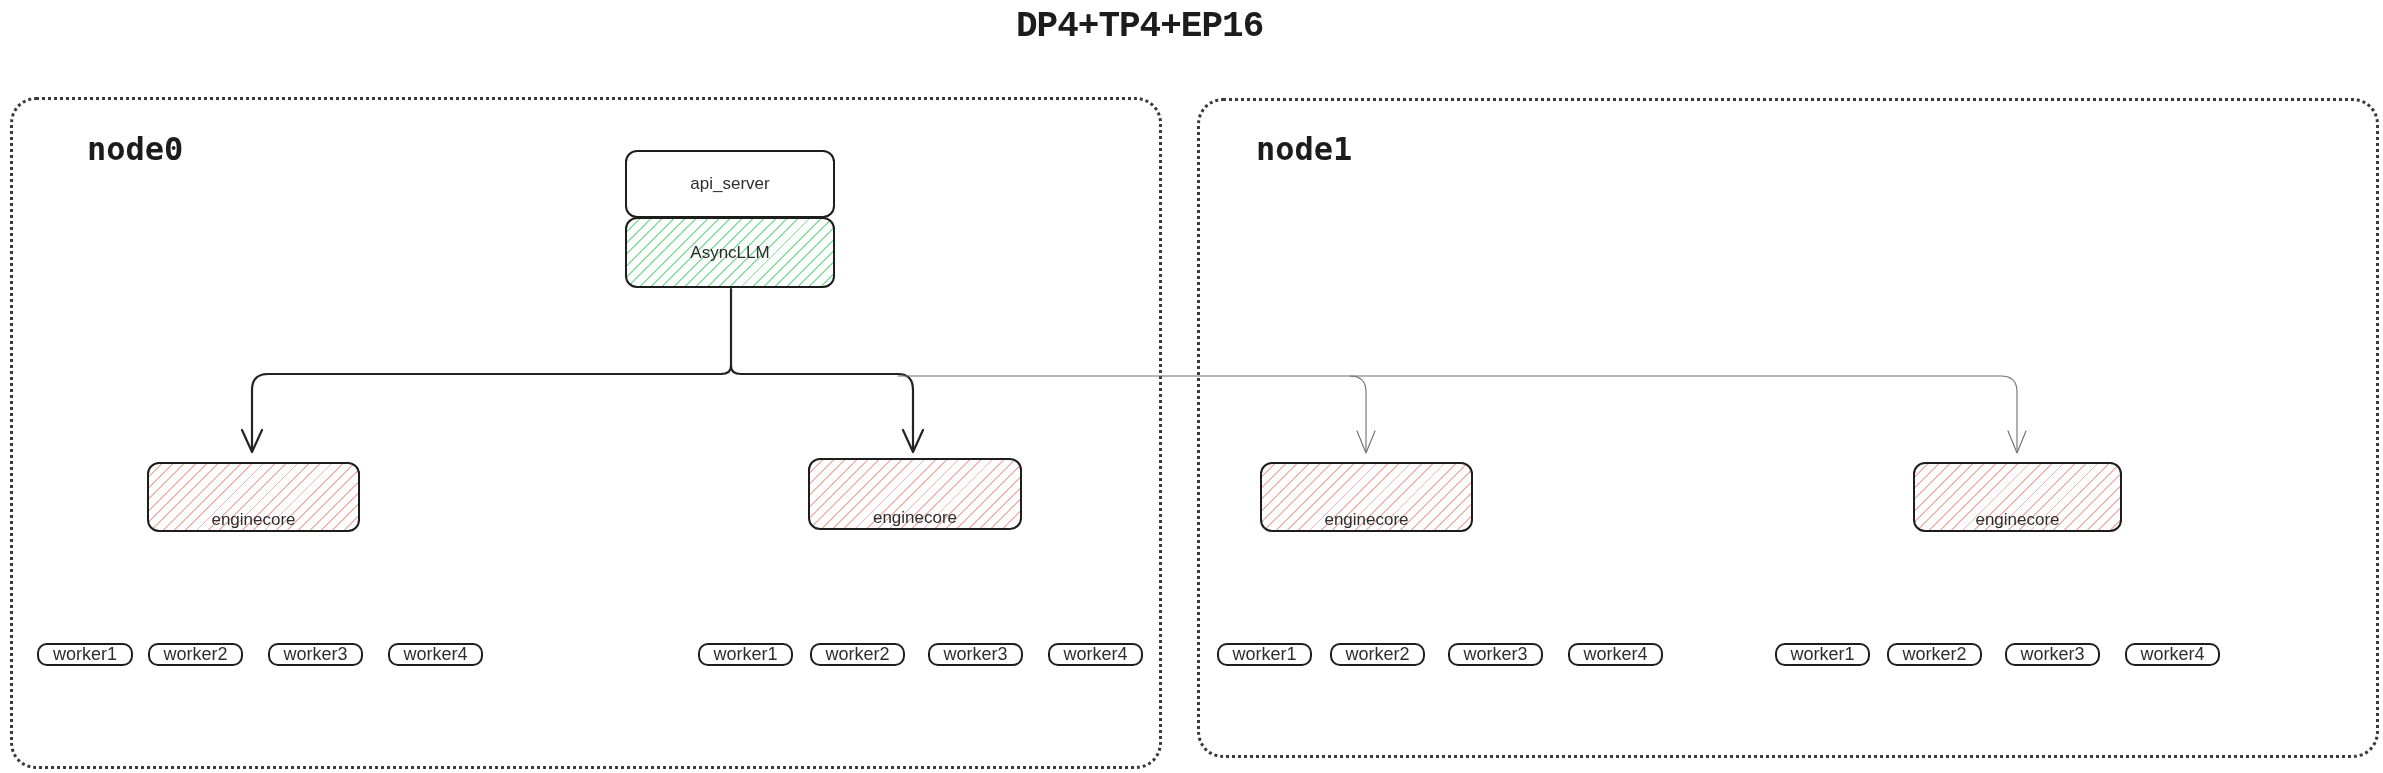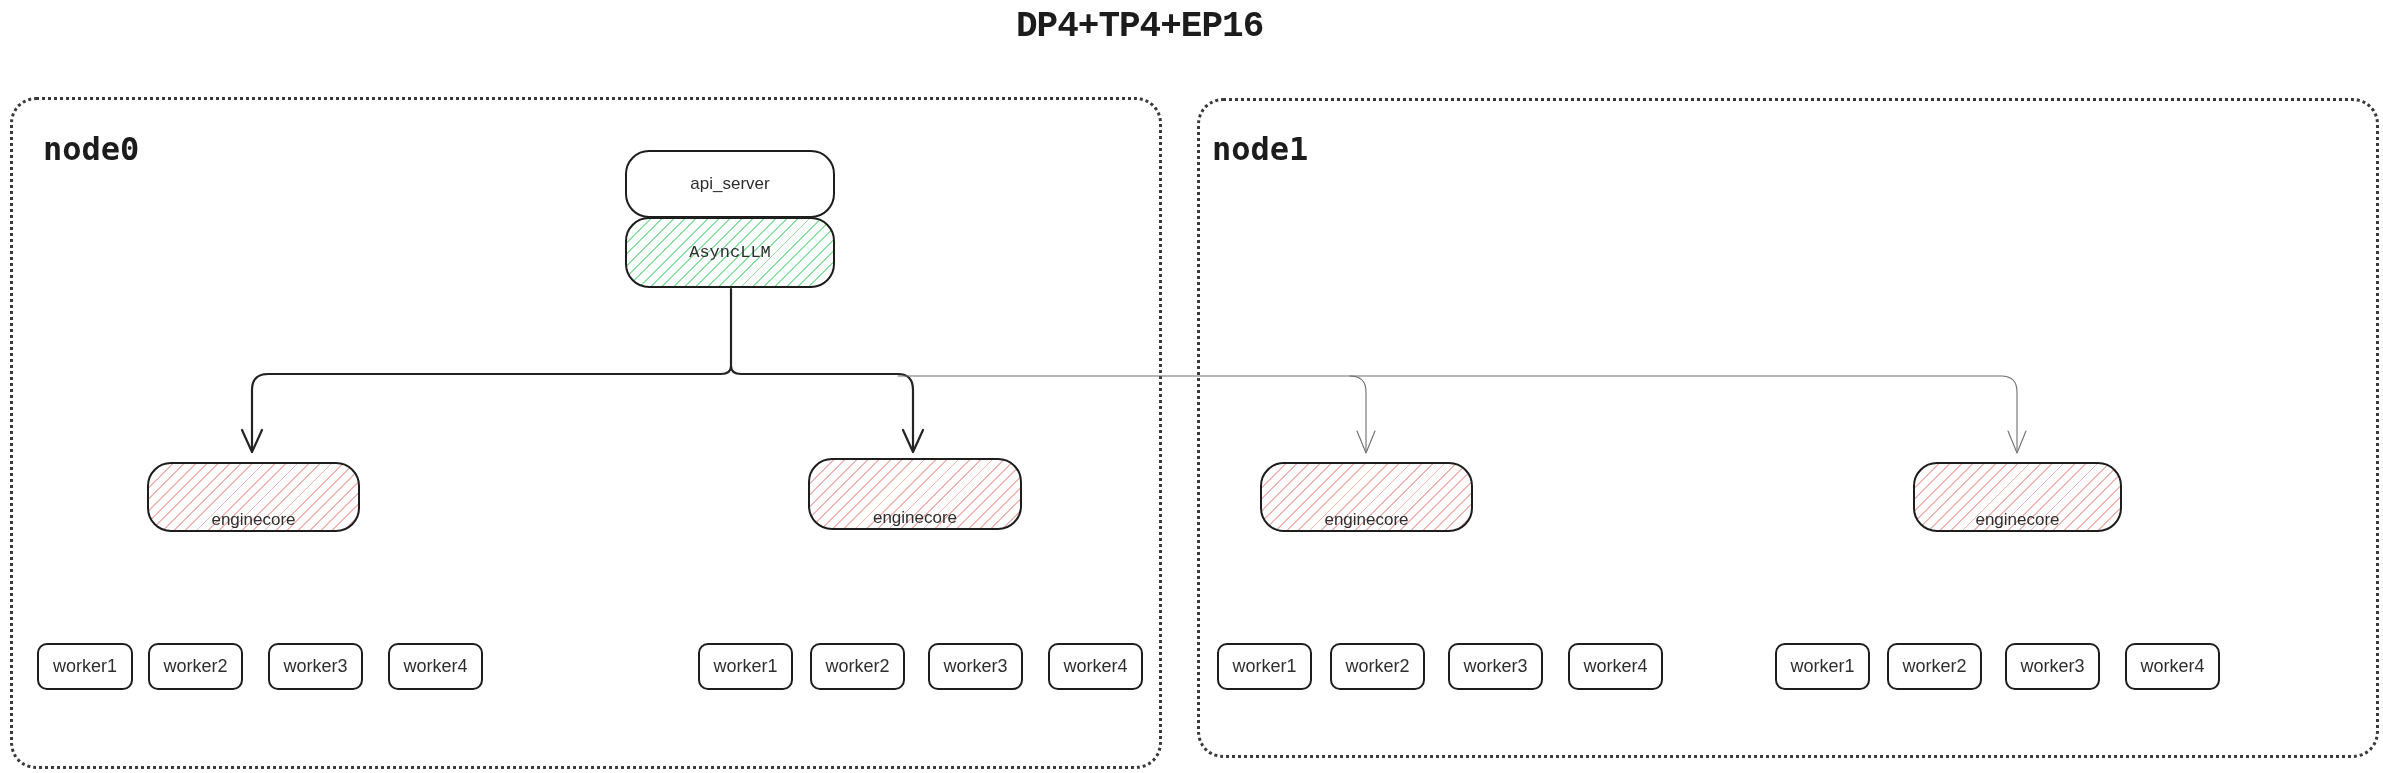--- a/index.html
+++ b/index.html
@@ -12,43 +12,42 @@
     font-family:Liberation Mono, monospace; font-weight:bold;
     font-size:36px; letter-spacing:-1px; color:#1c1c1c; white-space:nowrap;
   }
   .node {
     position:absolute; border:3px dotted #3a3a3a; border-radius:26px;
     background:transparent;
   }
   .node-label {
     position:absolute;
     font-family:"DejaVu Sans Mono", monospace; font-weight:bold;
-    font-size:32px; color:#1c1c1c; white-space:nowrap;
+    font-size:32px; color:#1c1c1c; white-space:nowrap;margin-left:44px;
   }
   .box {
     position:absolute; display:flex; align-items:center; justify-content:center;
     background:#ffffff; border:2.5px solid var(--box-border, #1d1d1d);
-    border-radius:24px; font-size:17px; color:#2e2e2e; box-sizing:border-box;
+    border-radius:12px; font-size:17px; color:#2e2e2e; box-sizing:border-box;
     z-index:3; white-space:nowrap;
   }
   .hatch-green {
     background-image: repeating-linear-gradient(135deg,
       var(--hatch-green, #8ae0a0) 0px, var(--hatch-green, #8ae0a0) 1.4px,
       transparent 1.4px, transparent 8px);
-    font-family: Liberation Mono, monospace;
   }
   .hatch-red {
     background-image: repeating-linear-gradient(135deg,
       var(--hatch-red, #f1b6b0) 0px, var(--hatch-red, #f1b6b0) 1.3px,
       transparent 1.3px, transparent 8px);
     align-items: flex-end;
   }
   .worker {
     border-radius:10px; border-width:2px; font-size:18px;
-    height:47px; width:95px; top:643px;
+    height:23px; width:95px; top:643px;
   }
   svg.connectors {
     position:absolute; left:0; top:0; z-index:2; pointer-events:none;
   }
   .stroke-dark  { stroke:var(--line-dark, #232323); stroke-width:2.2; fill:none; stroke-linecap:round; stroke-linejoin:round; }
   .stroke-light { stroke:var(--line-light, #6e6e6e); stroke-width:1.1; fill:none; stroke-linecap:round; stroke-linejoin:round; }
 </style>
 </head>
 <body>
 

